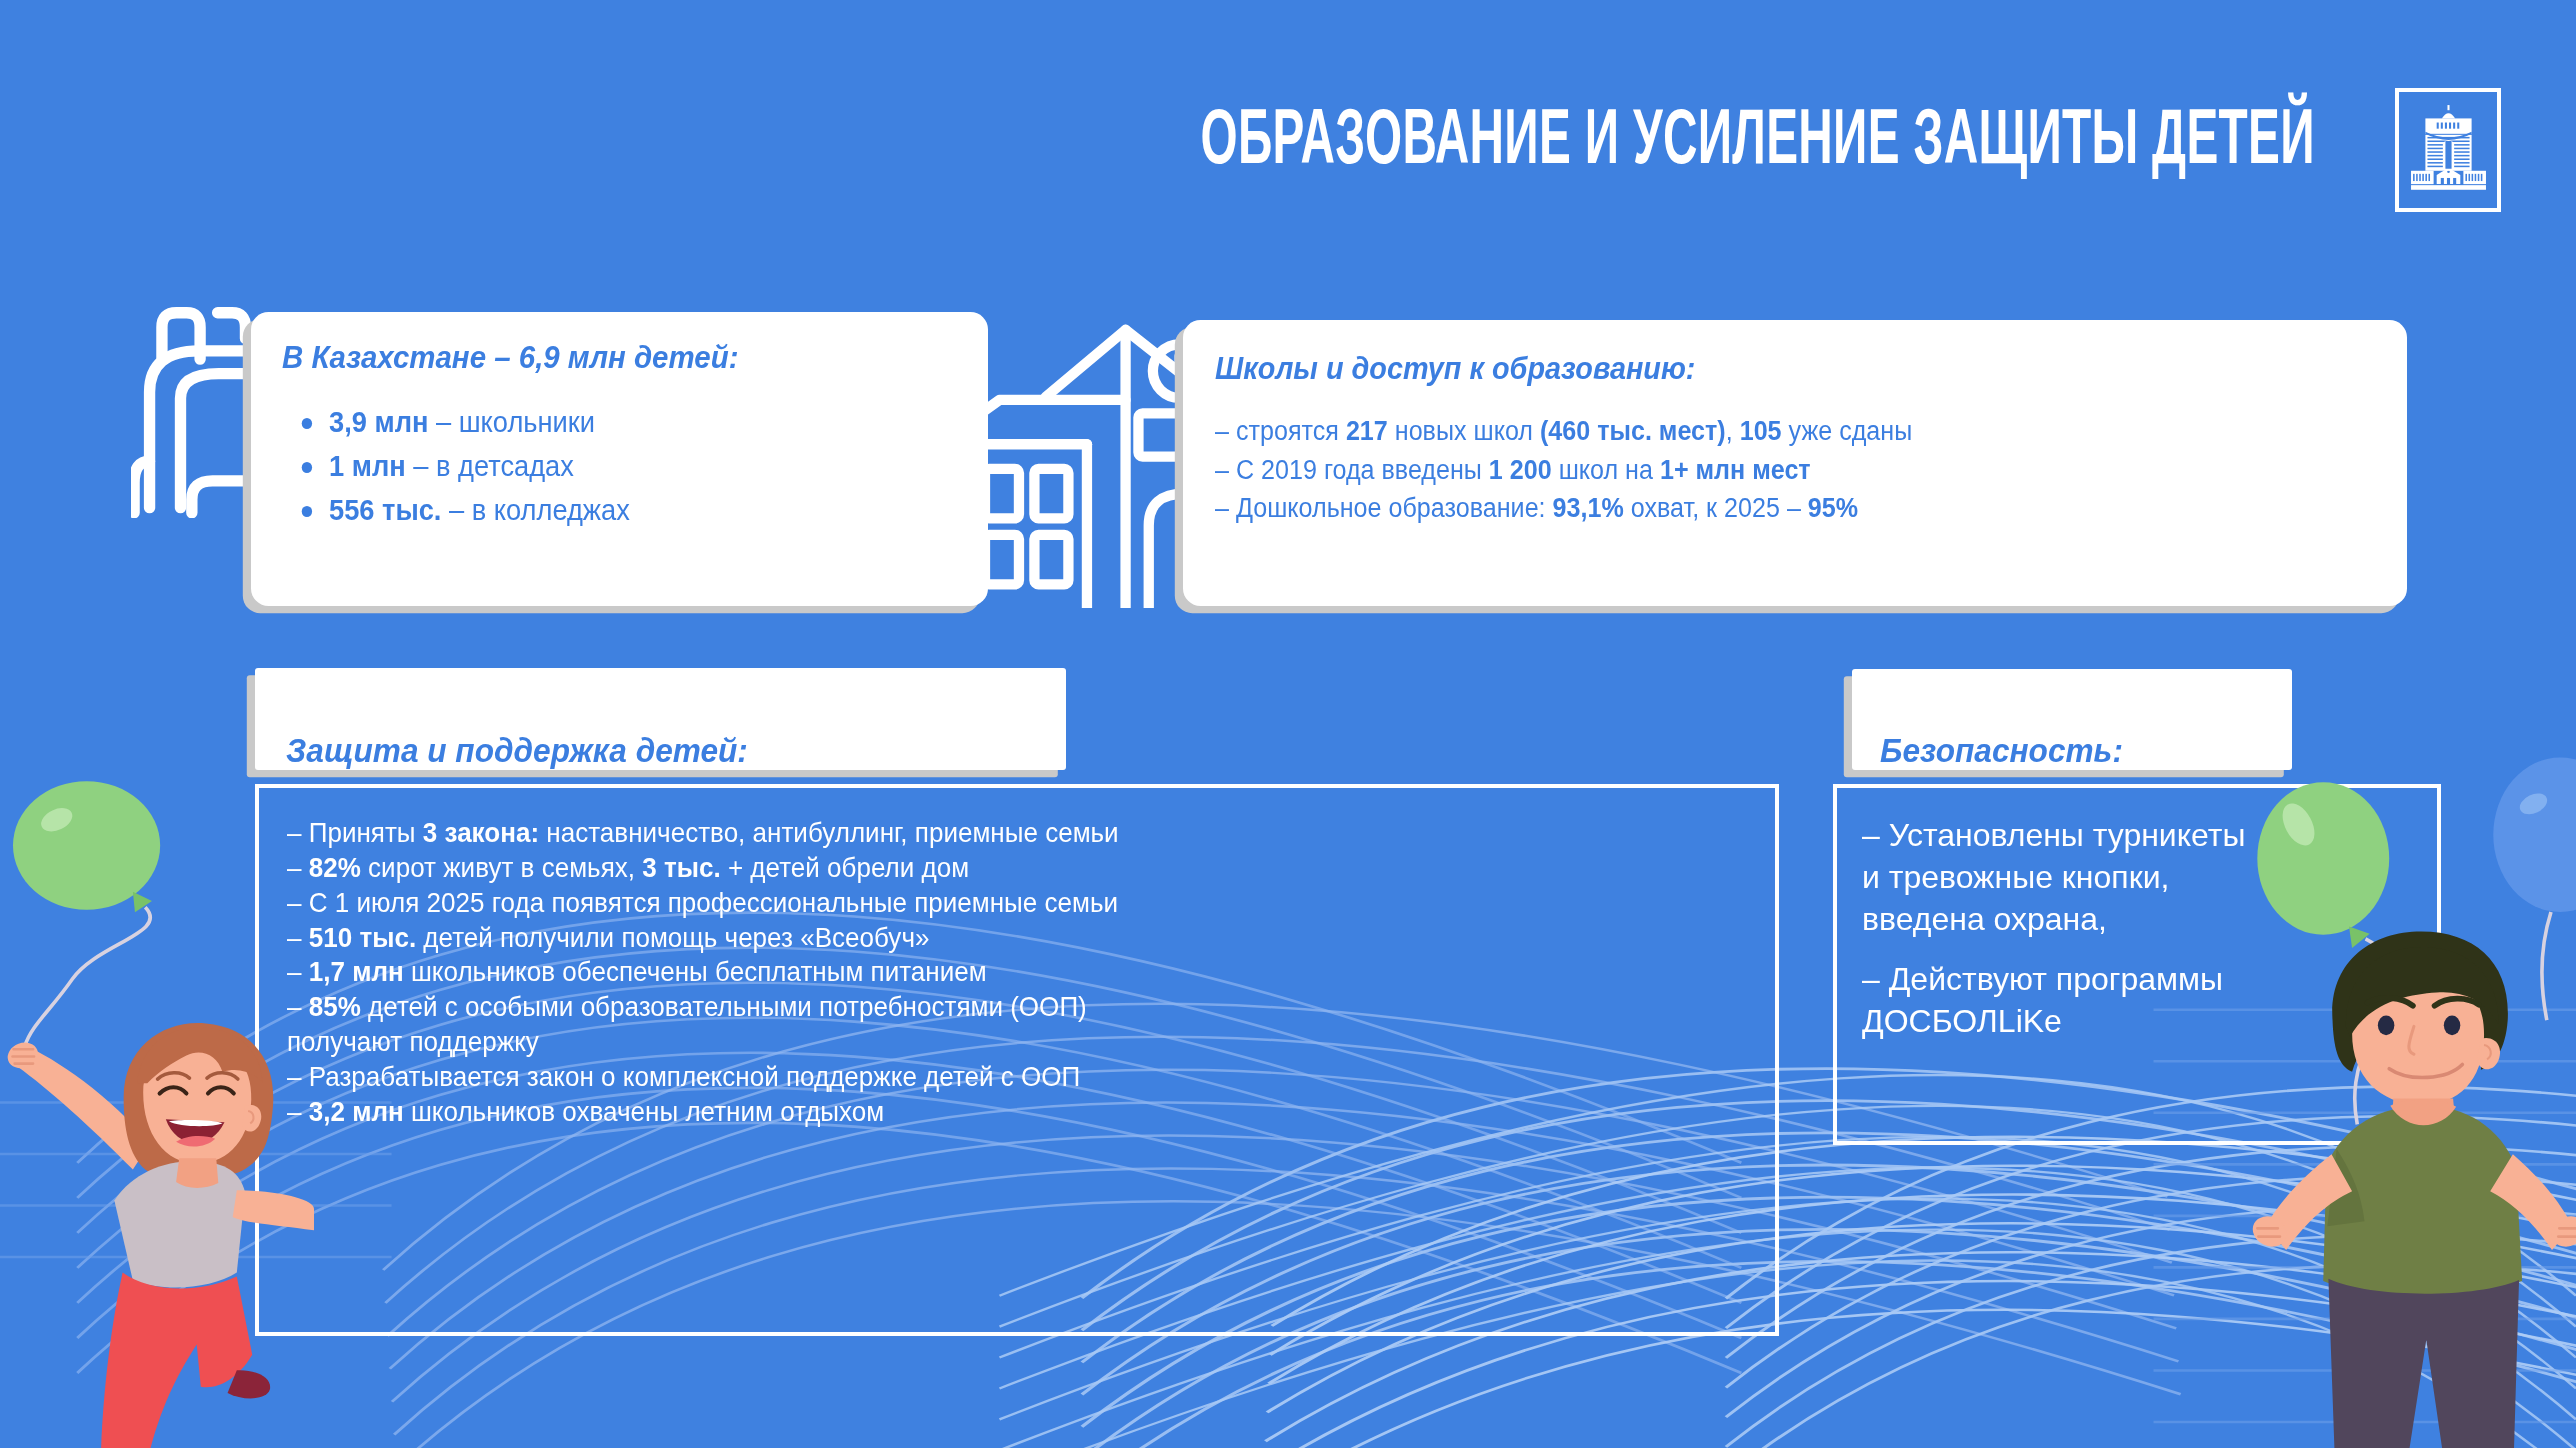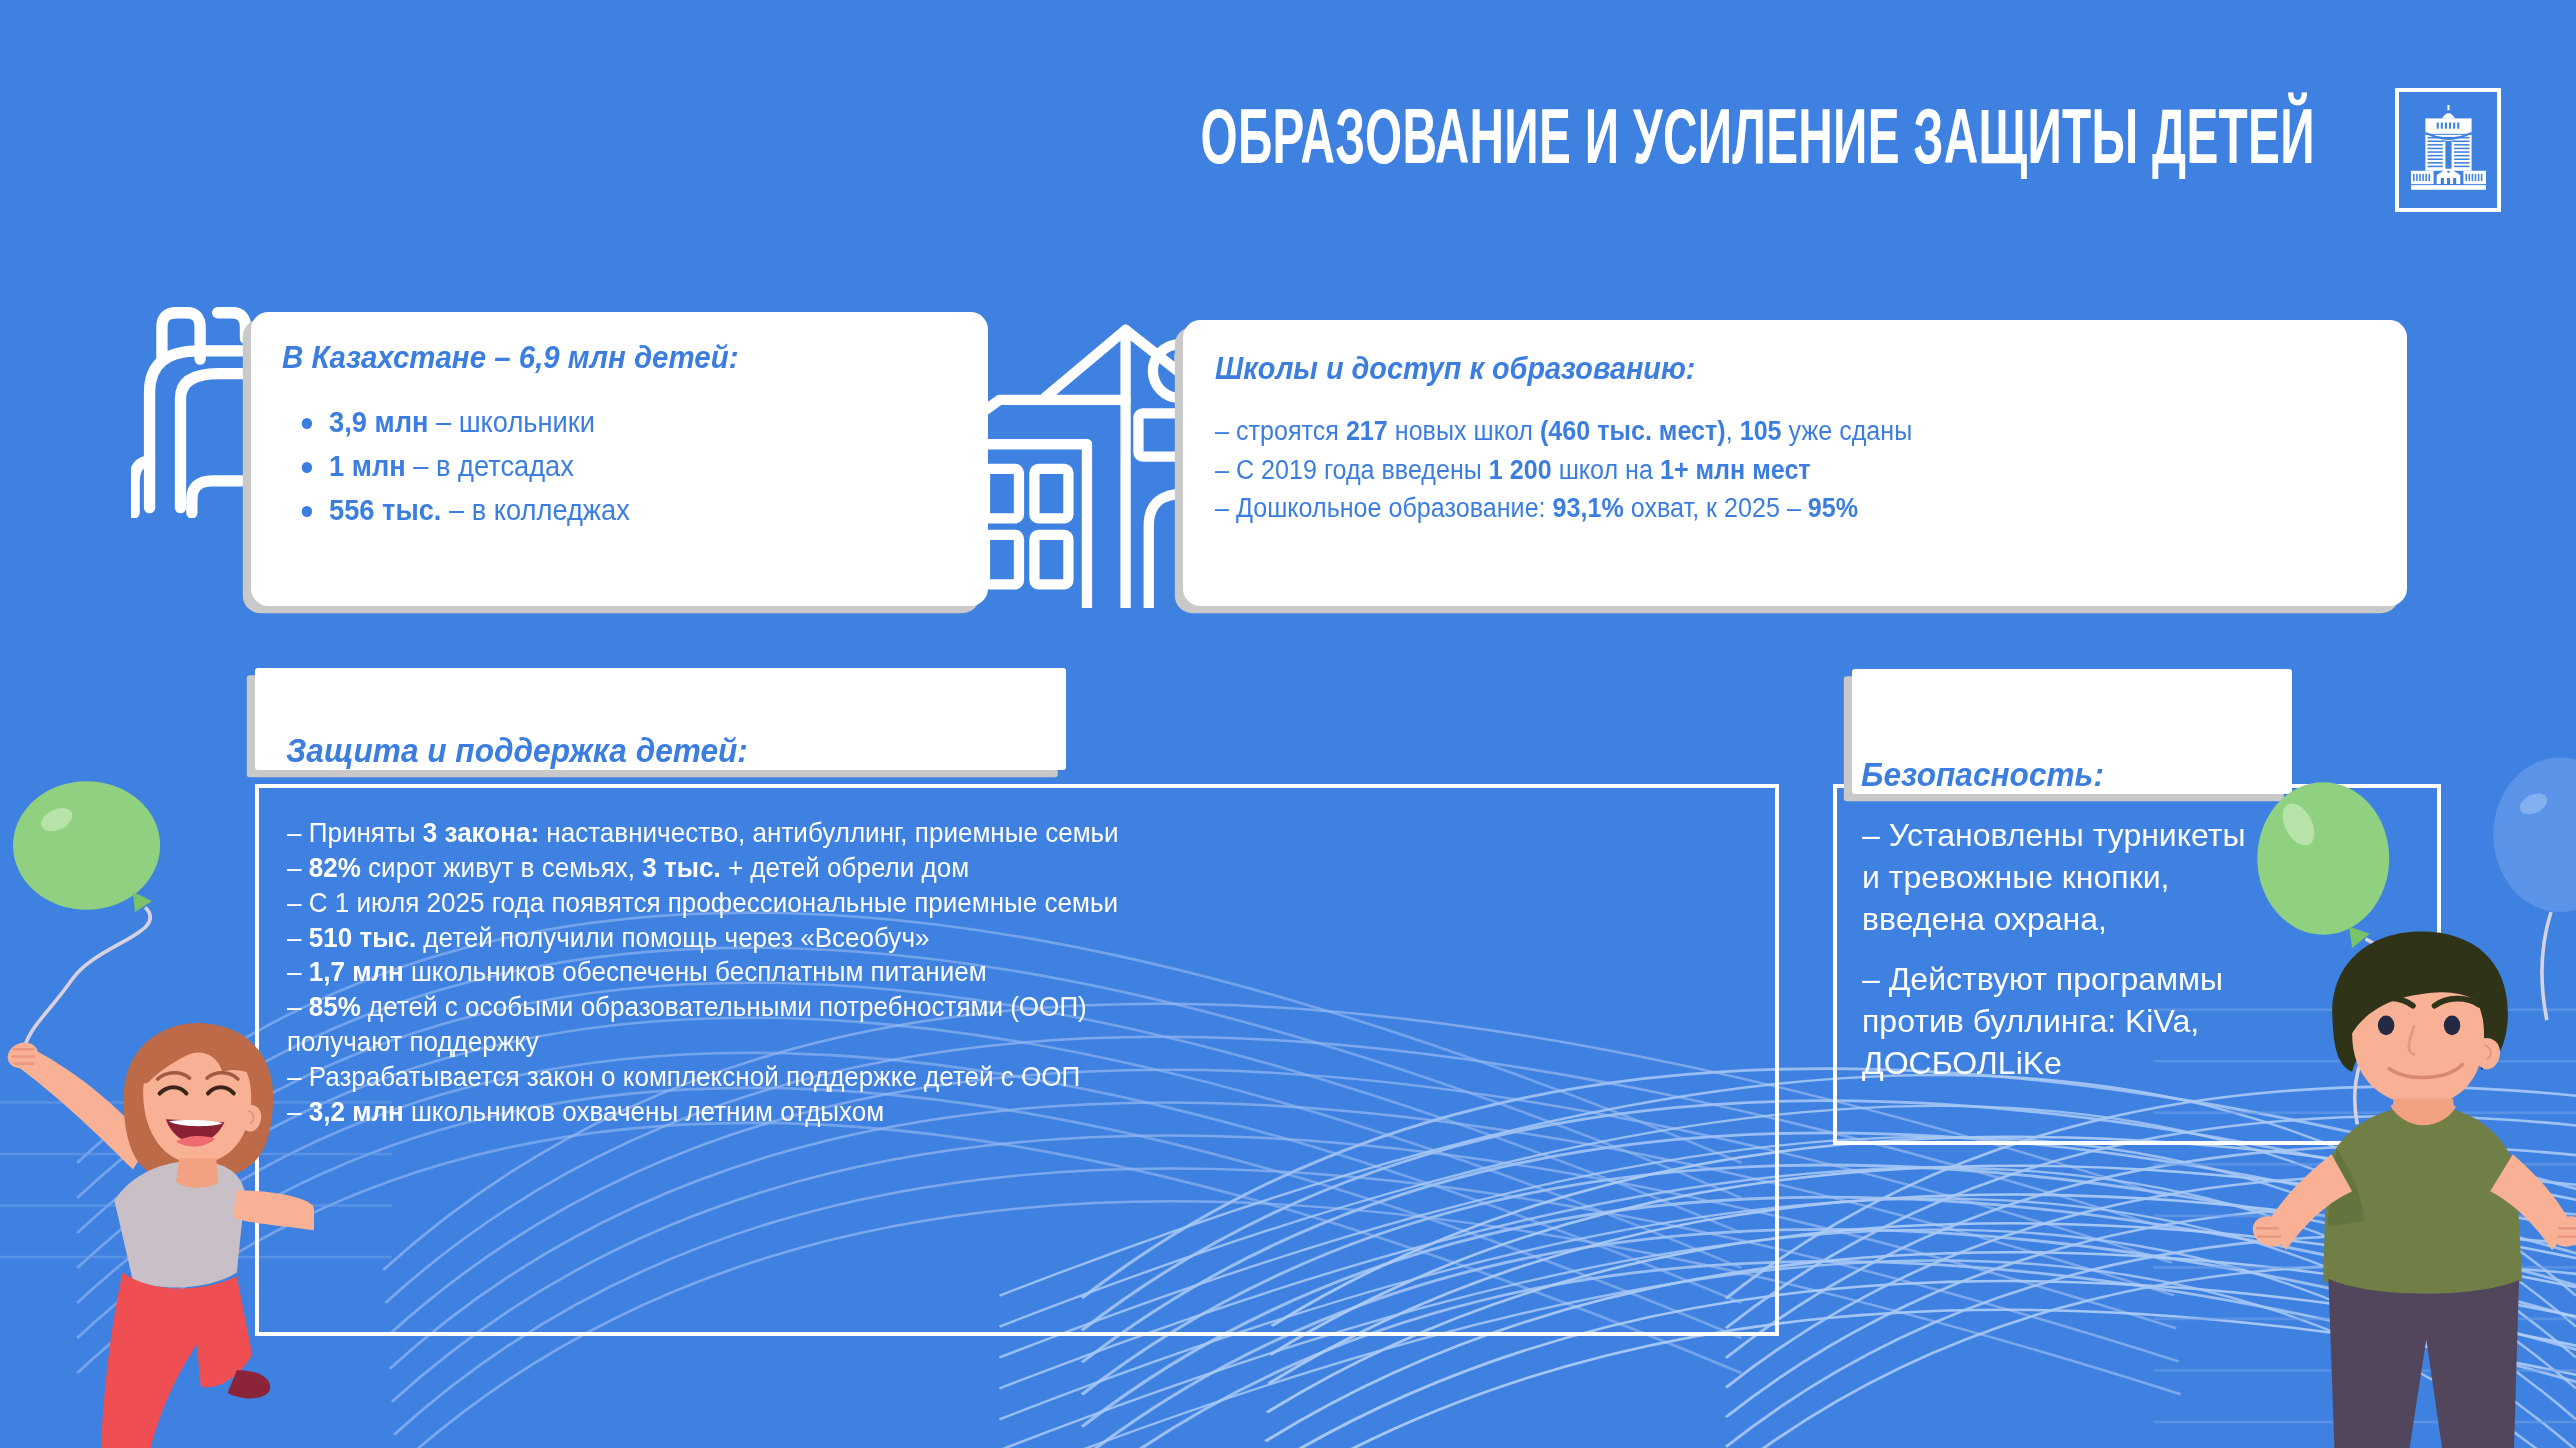--- a/index.html
+++ b/index.html
@@ -106,21 +106,21 @@
   
   .pill {
     position: absolute;
     background: #ffffff;
     border-radius: 3px;
     box-shadow: -8.2px 7.2px 0 0 #c9c9c9;
     display: flex; align-items: flex-end;
     z-index: 5;
   }
   .pill-protect { left: 255px; top: 668px; width: 811px; height: 102px; padding-left: 31px; }
-  .pill-safety  { left: 1852px; top: 669px; width: 440px; height: 125px; padding-left: 9px; }
+  .pill-safety  { left: 1852px; top: 669px; width: 440px; height: 101px; padding-left: 28px; }
   .pill-label {
     color: #3b7ee0;
     font-size: 34px;
     font-weight: 700;
     font-style: italic;
     white-space: nowrap;
     transform: scaleX(0.93);
     transform-origin: left center;
   }
 
@@ -361,21 +361,20 @@
         <div class="ln"><span>– </span><b>3,2 млн</b><span> школьников охвачены летним отдыхом</span></div>
       </div>
   </div>
 
   <div class="outline-box box-safety">
     <div class="safety-lines">
       <div class="ln">– Установлены турникеты</div>
       <div class="ln">и тревожные кнопки,</div>
       <div class="ln">введена охрана,</div>
       <div class="ln gap">– Действуют программы</div>
-      <div class="ln">против буллинга: KiVa,</div>
       <div class="ln">ДОСБОЛLiKe</div>
     </div>
   </div>
 
   <svg class="art-front" style="left:-5.2px; top:737px; width:319px; height:716px; z-index:7;" viewBox="0 0 620 1390">
 
     <g>
       <ellipse cx="178" cy="210" rx="143" ry="125" fill="#8fd180"></ellipse>
       <ellipse cx="120" cy="160" rx="32" ry="20" fill="#b6e4a8" transform="rotate(-25 120 160)"></ellipse>
       <path d="M268 300 L305 318 L272 340 Z" fill="#79c268"></path>

